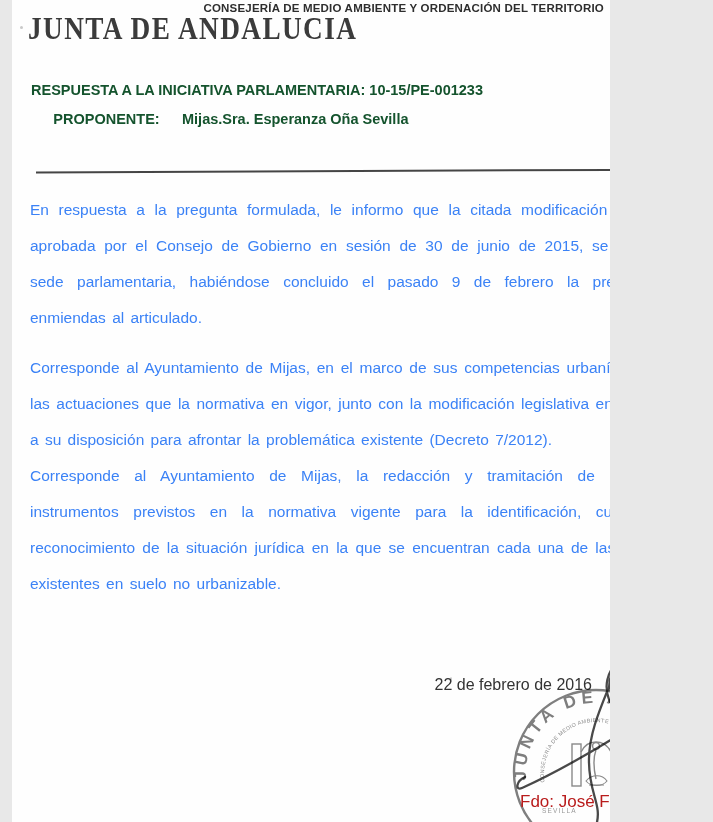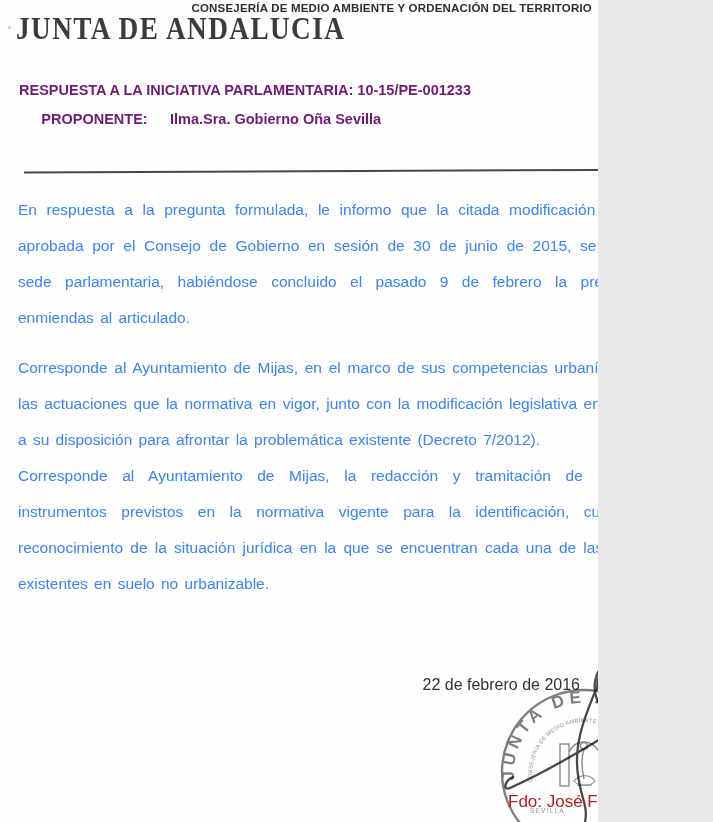--- a/index.html
+++ b/index.html
@@ -8,20 +8,21 @@
     background: #e8e8e8;
     font-family: "Liberation Sans", sans-serif;
   }
   .page {
     position: relative;
     width: 598px;
     height: 822px;
     background: #fefefe;
     overflow: hidden;
     color: #333;
+    margin-left: 12px;
   }
 
   
   .logo {
     position: absolute;
     left: 16px;
     top: 10px;
     font-family: "Liberation Serif", serif;
     font-weight: 700;
     font-size: 29px;
@@ -42,21 +43,21 @@
     white-space: nowrap;
   }
 
   
   .ref-block {
     position: absolute;
     left: 19px;
     top: 82px;
     font-size: 14.5px;
     font-weight: 700;
-    color: #701a75;
+    color: #14532d;
   }
   .ref-line { margin: 0 0 13px 0; }
   .ref-row { display: flex; margin: 0 0 13px 0; }
   .ref-label { width: 151px; flex: 0 0 auto; text-align: center; }
   .ref-indent { margin-left: 151px; }
 
   .rule {
     position: absolute;
     left: 24px;
     top: 170px;
@@ -126,21 +127,21 @@
 
 <div class="page">
 
   <div class="logo">JUNTA DE ANDALUCIA</div>
   <div class="dept">CONSEJERÍA DE MEDIO AMBIENTE Y ORDENACIÓN DEL TERRITORIO</div>
 
   <div class="ref-block">
     <p class="ref-line">RESPUESTA A LA INICIATIVA PARLAMENTARIA: 10-15/PE-001233</p>
     <div class="ref-row">
       <span class="ref-label">PROPONENTE:</span>
-      <span>Ilma.Sra. Gobierno Oña Sevilla</span>
+      <span>Mijas.Sra. Esperanza Oña Sevilla</span>
     </div>
   </div>
 
   <div class="rule"></div>
 
   <p class="para para-1">En respuesta a la pregunta formulada, le informo que la citada modificación de la LOUA, aprobada por el Consejo de Gobierno en sesión de 30 de junio de 2015, se encuentra en sede parlamentaria, habiéndose concluido el pasado 9 de febrero la presentación de enmiendas al articulado.</p>
   <p class="para para-2">Corresponde al Ayuntamiento de Mijas, en el marco de sus competencias urbanísticas, realizar las actuaciones que la normativa en vigor, junto con la modificación legislativa en trámite, pone a su disposición para afrontar la problemática existente (Decreto 7/2012).</p>
   <p class="para para-3">Corresponde al Ayuntamiento de Mijas, la redacción y tramitación de los diferentes instrumentos previstos en la normativa vigente para la identificación, cuantificación y reconocimiento de la situación jurídica en la que se encuentran cada una de las edificaciones existentes en suelo no urbanizable.</p>
 
   <div class="date-line">22 de febrero de 2016</div>

